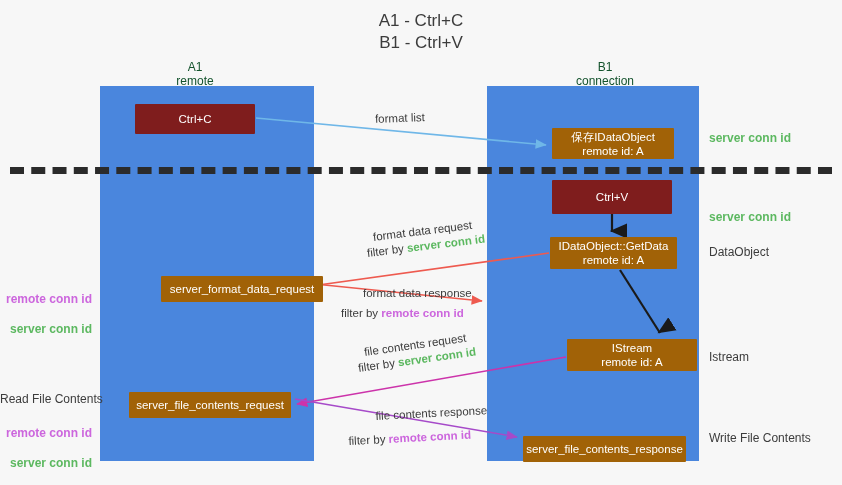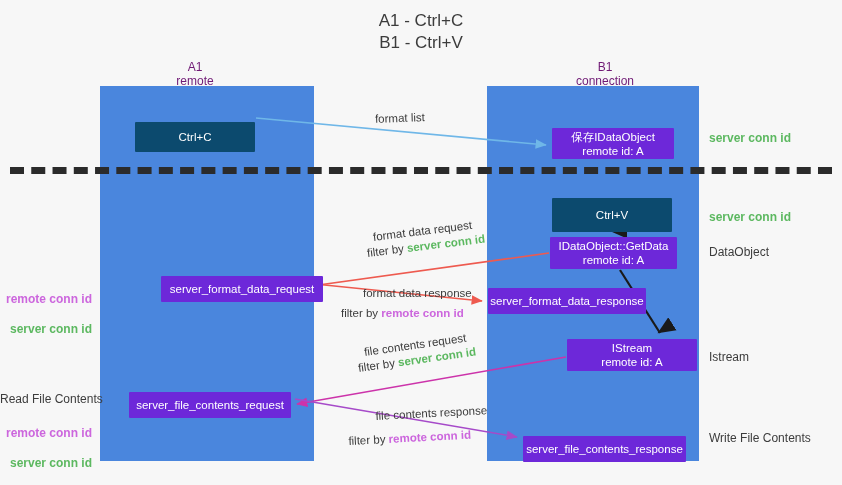--- a/index.html
+++ b/index.html
@@ -32,21 +32,21 @@
     line-height: 22px;
     color: #3c3c3c;
     white-space: pre-line;
   }
 
   
   .col-header {
     text-align: center;
     font-size: 12px;
     line-height: 14px;
-    color: #701a75;
+    color: #14532d;
     white-space: pre-line;
   }
   #hdr-a1 { left: 120px; top: 60px; width: 150px; }
   #hdr-b1 { left: 530px; top: 60px; width: 150px; }
 
   
   .lane {
     background: #4a86dd;
     top: 86px;
     height: 375px;
@@ -69,22 +69,22 @@
     align-items: center;
     justify-content: center;
     text-align: center;
     color: #ffffff;
     font-size: 11.5px;
     line-height: 14px;
     white-space: pre-line;
     border-radius: 1px;
     padding: 0 4px;
   }
-  .node.green { background: #0c4a6e; margin-top: 18px; }
-  .node.orange { background: #6d28d9; }
+  .node.green { background: #7f1d1d; }
+  .node.orange { background: #a16207; }
 
   #n-ctrlc   { left: 135px; top: 104px; width: 120px; height: 30px; }
   #n-save    { left: 552px; top: 128px; width: 122px; height: 31px; }
   #n-ctrlv   { left: 552px; top: 180px; width: 120px; height: 34px; }
   #n-getdata { left: 550px; top: 237px; width: 127px; height: 32px; }
   #n-istream { left: 567px; top: 339px; width: 130px; height: 32px; }
   #n-sfdreq  { left: 129px; top: 276px; width: 162px; height: 26px; margin-left: 32px; }
   #n-sfdres  { left: 488px; top: 288px; width: 158px; height: 26px; }
   #n-sfcreq  { left: 129px; top: 392px; width: 162px; height: 26px; }
   #n-sfcres  { left: 523px; top: 424px; width: 163px; height: 26px; margin-top: 12px; }
@@ -202,21 +202,20 @@
 
   <div class="abs node green" id="n-ctrlc">Ctrl+C</div>
   <div class="abs node orange" id="n-save">保存IDataObject
 remote id: A</div>
   <div class="abs node green" id="n-ctrlv">Ctrl+V</div>
   <div class="abs node orange" id="n-getdata">IDataObject::GetData
 remote id: A</div>
   <div class="abs node orange" id="n-istream">IStream
 remote id: A</div>
   <div class="abs node orange" id="n-sfdreq">server_format_data_request</div>
-  <div class="abs node orange" id="n-sfdres">server_format_data_response</div>
   <div class="abs node orange" id="n-sfcreq">server_file_contents_request</div>
   <div class="abs node orange" id="n-sfcres">server_file_contents_response</div>
 
   <div class="abs side-note green-txt" id="note-server-1">server conn id</div>
   <div class="abs side-note green-txt" id="note-server-2">server conn id</div>
   <div class="abs side-note dark-txt" id="note-dataobject">DataObject</div>
   <div class="abs side-note dark-txt" id="note-istream">Istream</div>
   <div class="abs side-note dark-txt" id="note-writefile">Write File Contents</div>
 
   <div class="abs left-note" id="note-left-1">

